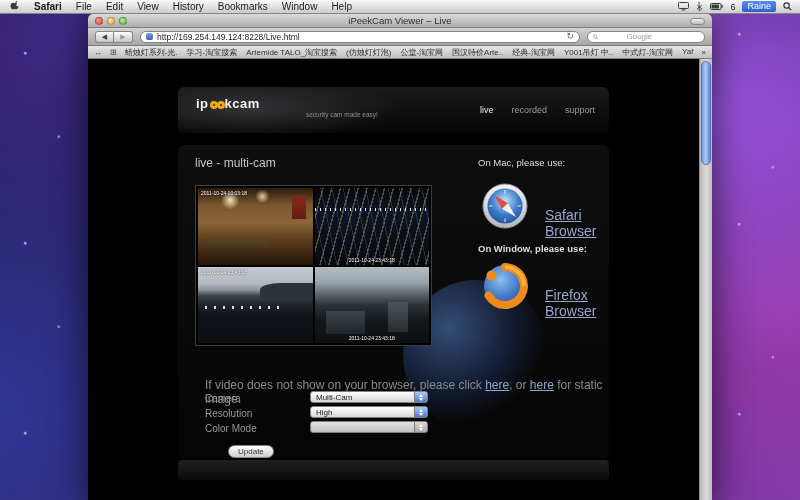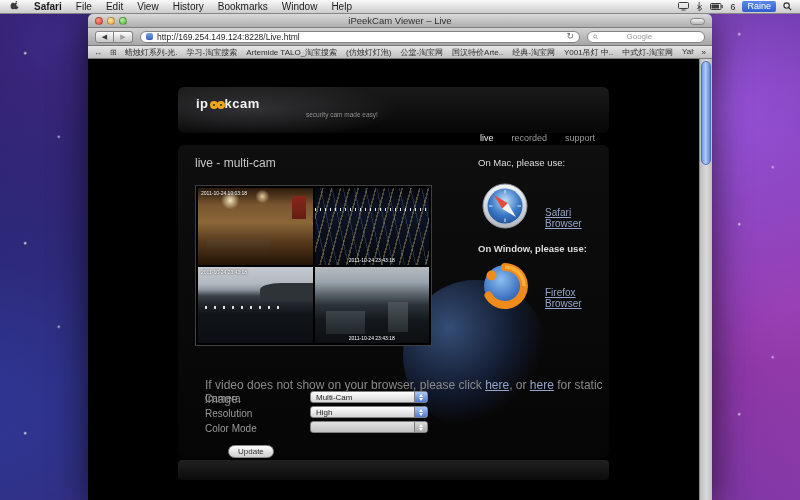--- a/index.html
+++ b/index.html
@@ -83,21 +83,21 @@
   .site-header { position:absolute; left:0; top:28px; width:431px; height:46px; border-radius:6px;
     background: radial-gradient(ellipse 210px 42px at 17% 48%, rgba(78,78,84,.55), transparent 70%),
                 linear-gradient(#1a1a1a,#060606); }
   .logo { position:absolute; left:18px; top:9px; color:#f2f2f2; font-size:13px; font-weight:bold;
     letter-spacing:.5px; display:flex; align-items:center; }
   .eye { width:8px; height:8px; border:3px solid #f0a51c; border-radius:50%; display:inline-block;
     margin:3px 0 0 1px; }
   .eye + .eye { margin-left:-1px; }
   .tagline { position:absolute; left:128px; top:24px; font-size:6.5px; color:#8f8f8f; }
   .site-nav { position:absolute; right:14px; top:18px; display:flex; gap:18px; font-size:9px; }
-  .nav-link { color:#9a9a9a; cursor:pointer;margin-top:28px; }
+  .nav-link { color:#9a9a9a; cursor:pointer; }
   .nav-link.current { color:#e8e8e8; }
 
   .main-panel { position:absolute; left:0; top:86px; width:431px; height:313px; border-radius:6px;
     background:linear-gradient(#0e0e0e,#050505); }
   .earth-glow { position:absolute; left:225px; top:135px; width:145px; height:150px; border-radius:50%;
     background:radial-gradient(circle at 32% 32%, rgba(95,145,225,.5), rgba(45,75,150,.28) 45%, transparent 68%); }
   .page-heading { position:absolute; left:17px; top:11px; font-size:12px; color:#c6c6c6; }
 
   .cam-grid { position:absolute; left:17px; top:40px; width:237px; height:161px;
     border:1px solid #3f3f3f; background:#000; padding:2px; display:grid;
@@ -129,21 +129,21 @@
   .cam3::after { content:""; position:absolute; left:6%; top:52%; width:70%; height:3px;
     background:repeating-linear-gradient(90deg, rgba(255,255,255,.85) 0 2px, transparent 2px 9px); }
 
   .cam4 { background:linear-gradient(180deg,#b4bcc2 0%,#9aa4ac 20%,#5e686e 35%,#2c3338 50%,#14181c 70%,#0c0f12 100%); }
   .cam4::before { content:""; position:absolute; left:10%; bottom:12%; width:34%; height:30%;
     background:linear-gradient(#3c444a,#20262a); }
   .cam4::after { content:""; position:absolute; right:18%; bottom:14%; width:18%; height:40%;
     background:linear-gradient(#4c545a,#262c30); }
   .aside-label { position:absolute; left:300px; font-size:9.5px; color:#dedede; z-index:2; }
   .browser-icon { position:absolute; left:304px; width:46px; height:46px; z-index:2; }
-  .browser-link { position:absolute; left:367px; font-size:10px; color:#93a6ca; text-decoration:underline; cursor:pointer; z-index:2; }
+  .browser-link { position:absolute; left:367px; font-size:14px; color:#93a6ca; text-decoration:underline; cursor:pointer; z-index:2; }
 
   .note { position:absolute; left:27px; top:233px; font-size:12px; color:#8a8a8a; z-index:2; }
   .note .lnk { color:#93a6ca; text-decoration:underline; cursor:pointer; }
 
   .form-label { position:absolute; left:27px; font-size:10px; color:#9a9a9a; z-index:2; }
   .select { position:absolute; left:132px; width:118px; height:12px; border:1px solid #7e7e7e; border-radius:3px;
     background:linear-gradient(#ffffff,#d6d6d6); font-size:8px; color:#1e1e1e; line-height:11px;
     padding-left:5px; cursor:pointer; z-index:2; }
   .sel-arrows { position:absolute; right:0; top:0; bottom:0; width:13px; border-radius:0 2px 2px 0;
     border-left:1px solid #7e7e7e; background:linear-gradient(#a9c9f8,#4f79d2);

